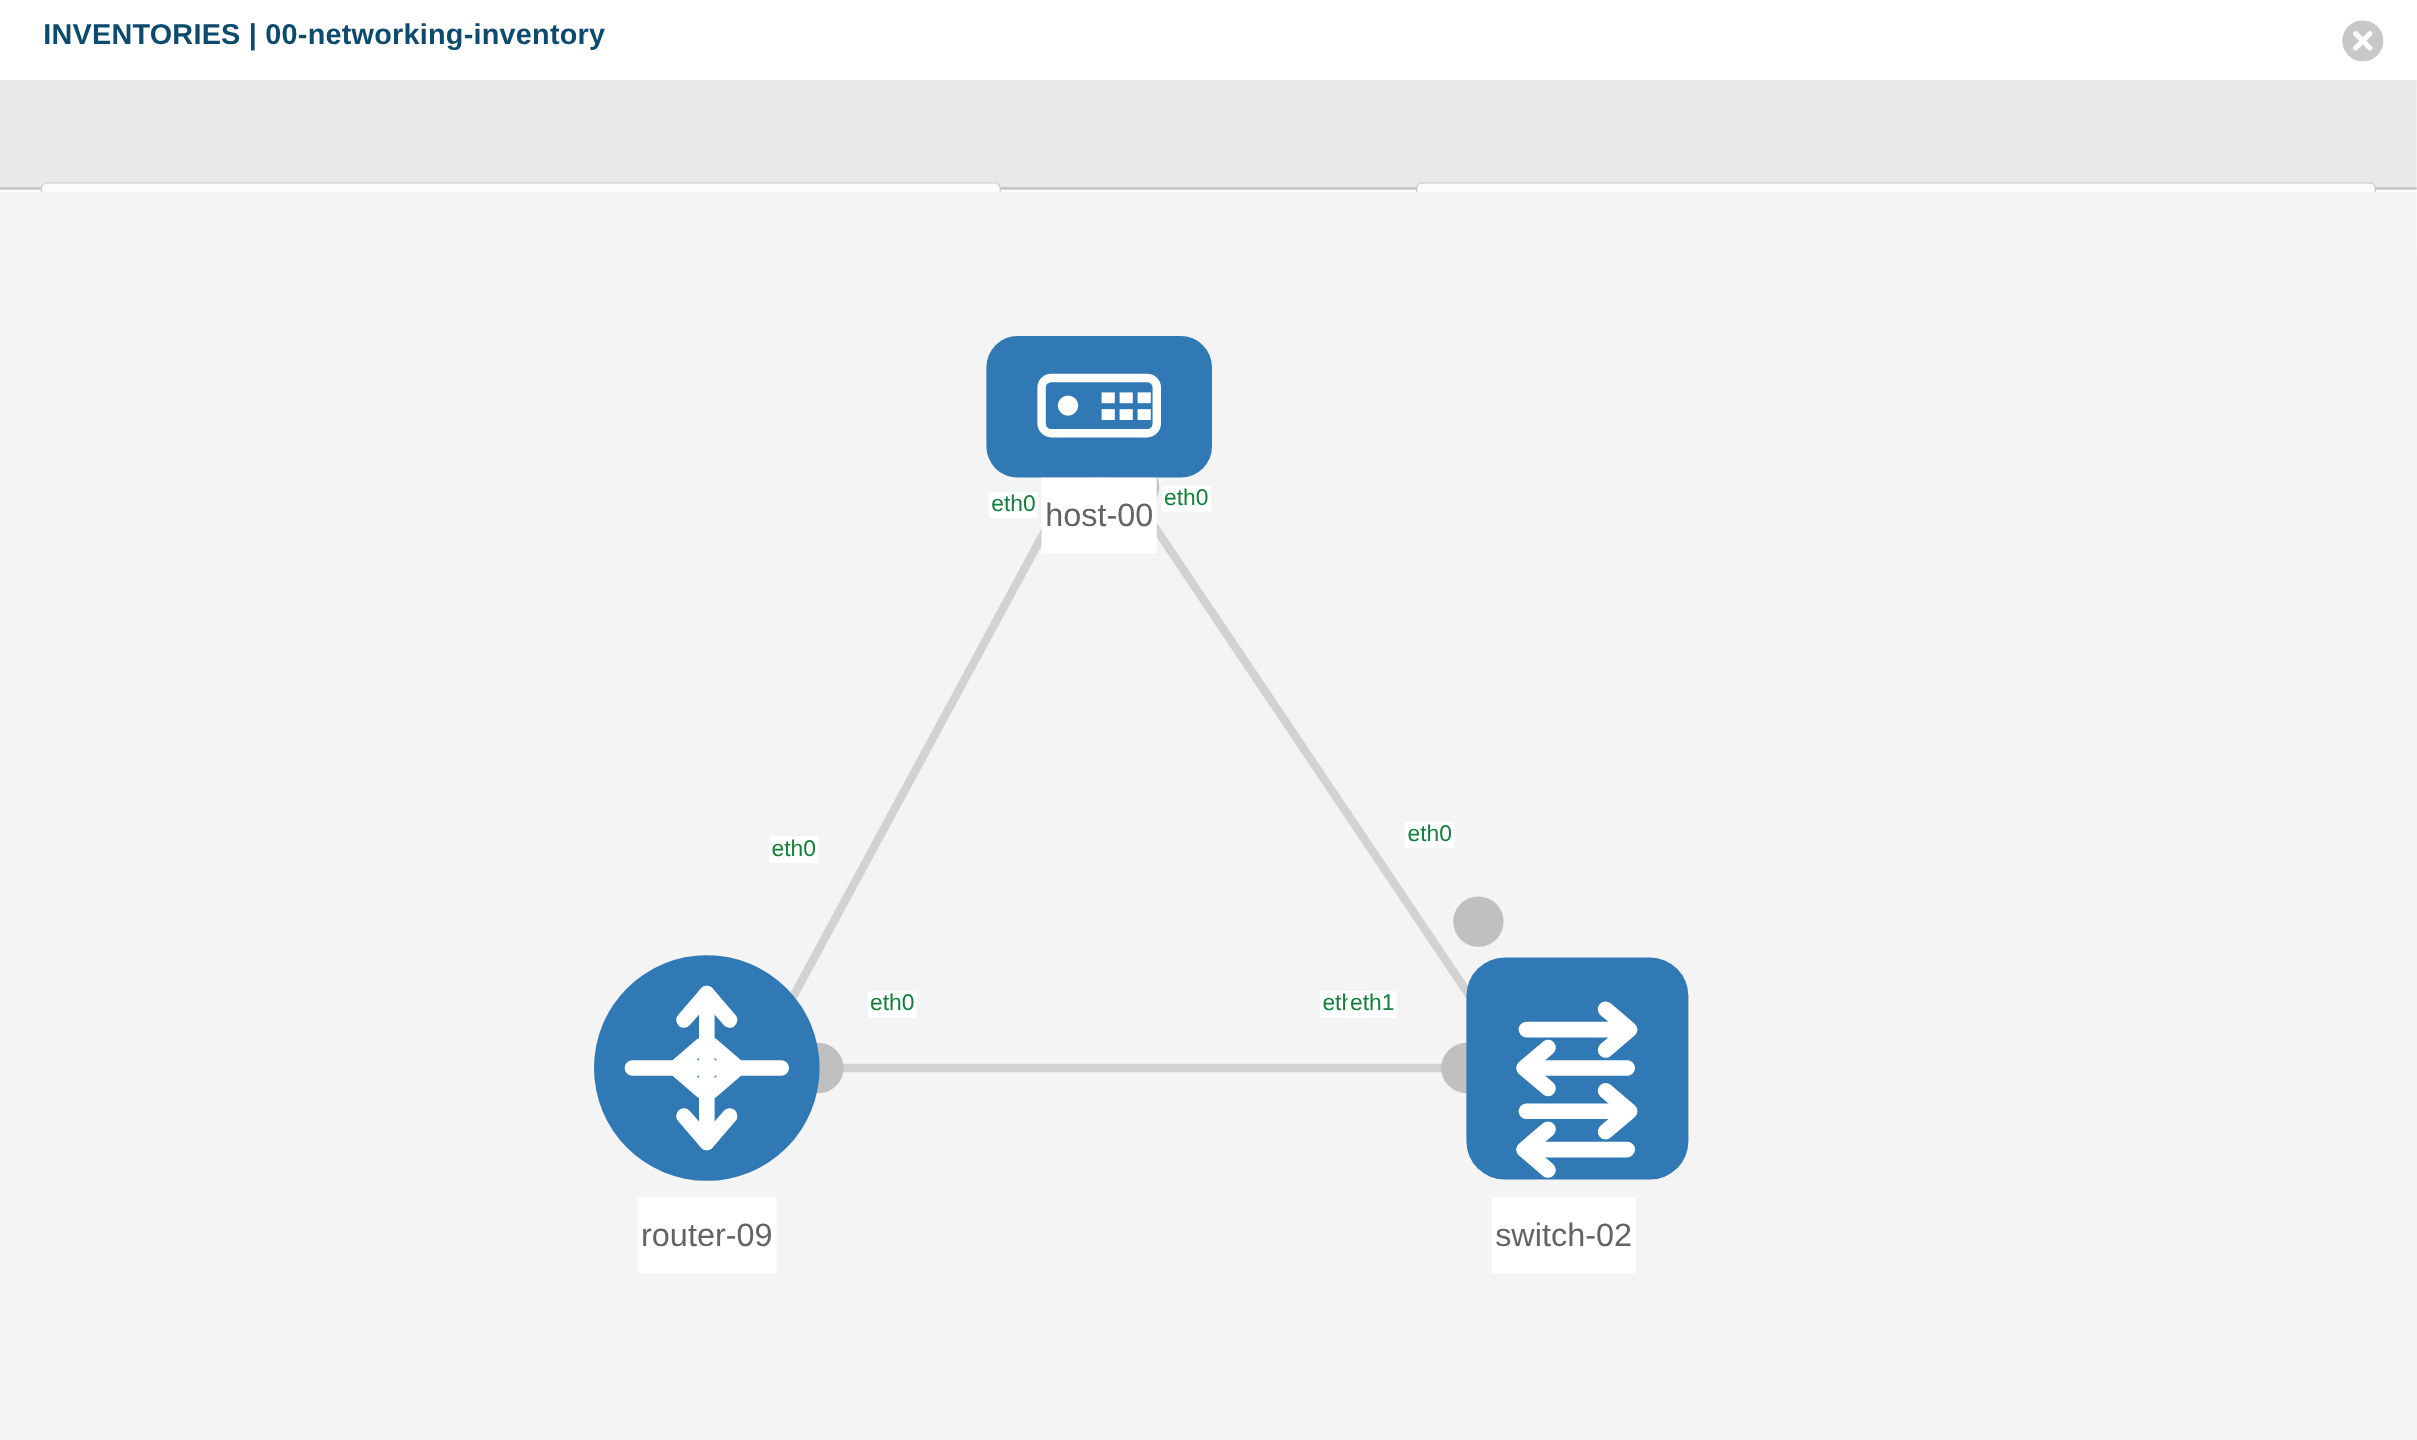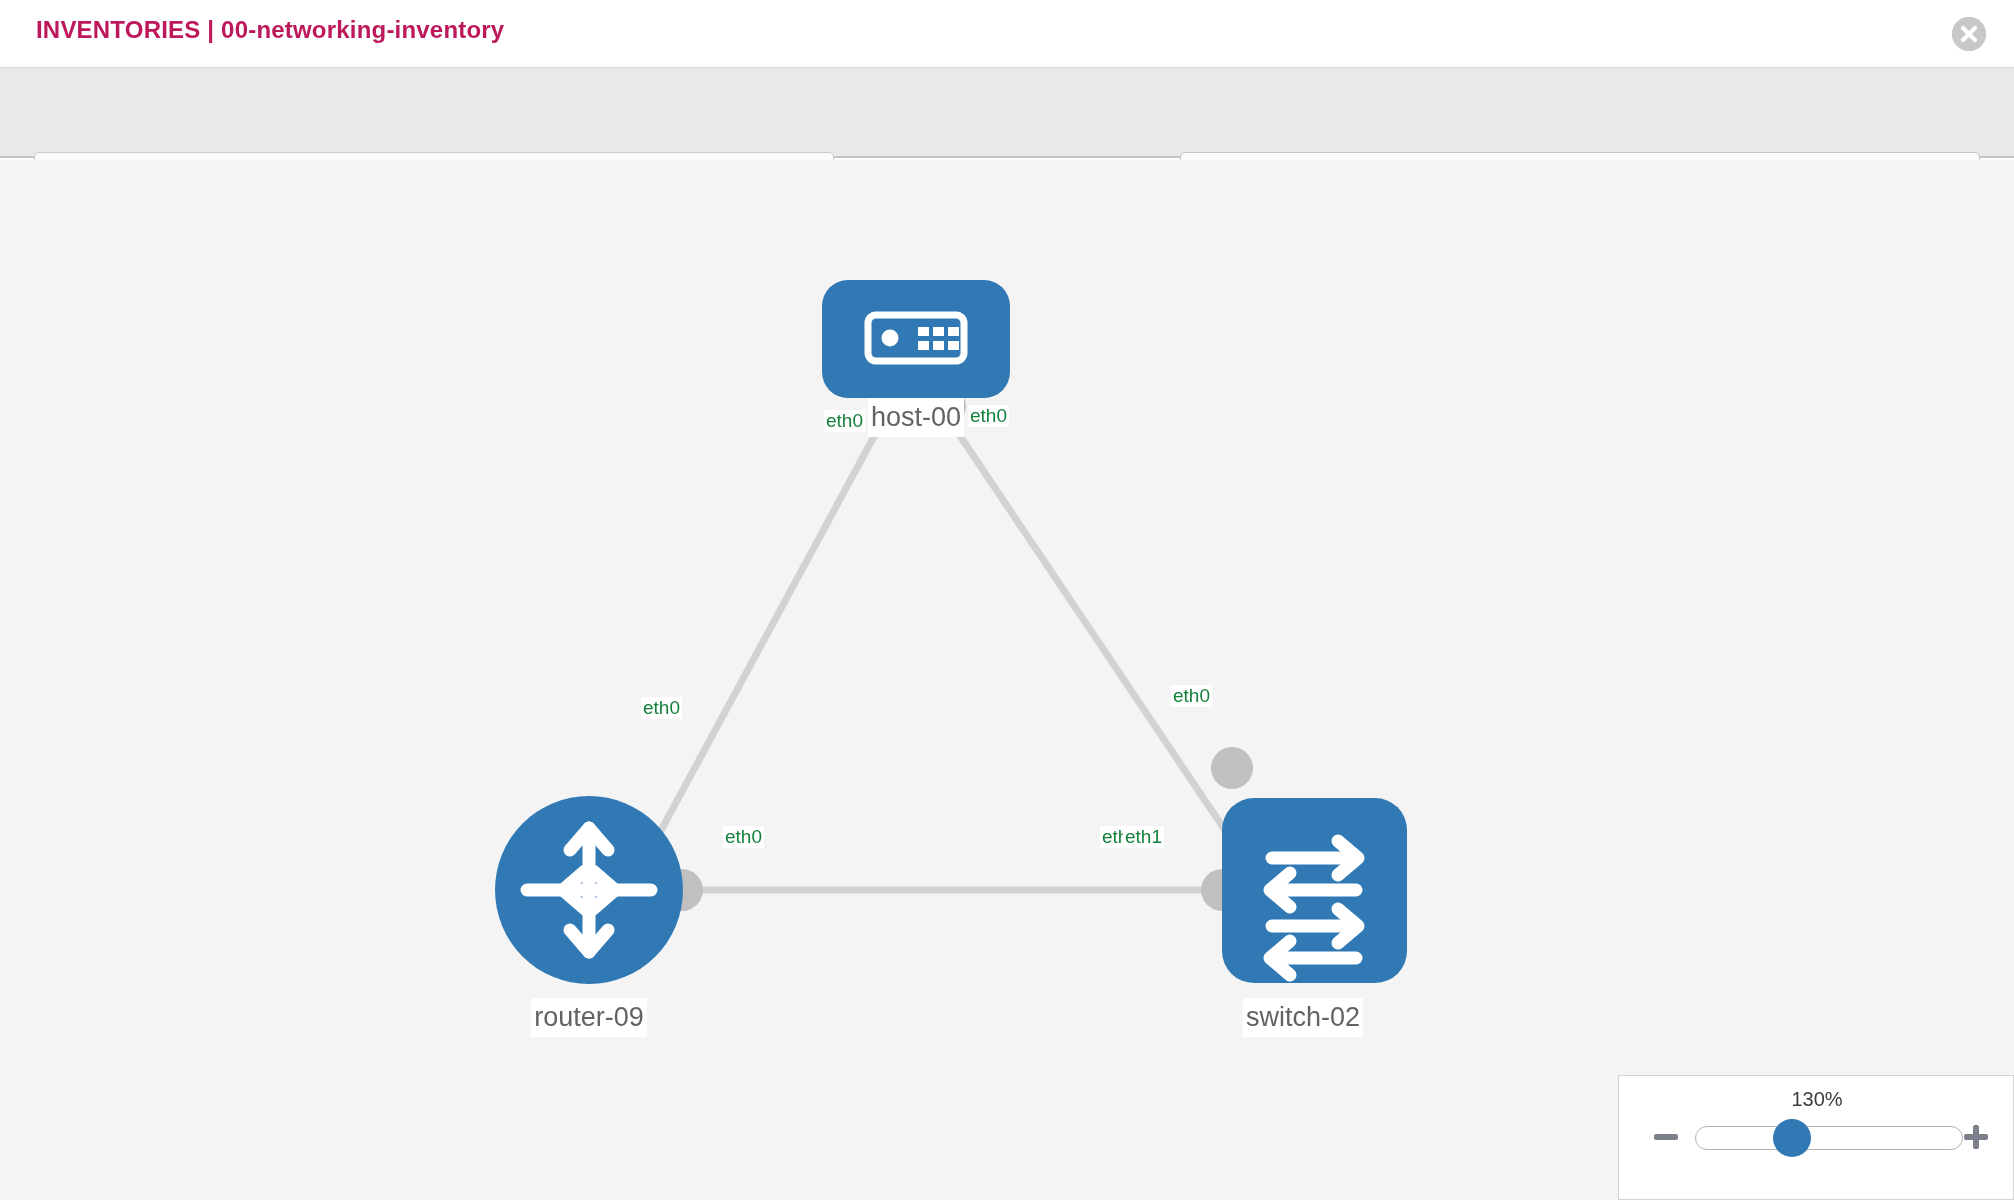--- a/index.html
+++ b/index.html
@@ -28,21 +28,21 @@
     background: #ffffff;
     border-bottom: 1px solid #d7d7d7;
   }
 
   .header-title {
     position: absolute;
     left: 36px;
     top: 16px;
     font-size: 24px;
     font-weight: bold;
-    color: #be185d;
+    color: #0c4a6e;
     letter-spacing: 0.2px;
     white-space: nowrap;
   }
 
   .close-btn {
     position: absolute;
     right: 28px;
     top: 17px;
     width: 34px;
     height: 34px;
@@ -136,21 +136,21 @@
     top: 0; left: 0;
     width: 2014px;
     height: 1040px;
   }
 
   .node-label {
     position: absolute;
     font-size: 27px;
     color: #636363;
     background: #ffffff;
-    padding: 4px 3px;
+    padding: 16px 3px;
     white-space: nowrap;
     transform: translateX(-50%);
   }
   .iface-label {
     position: absolute;
     font-size: 19px;
     color: #15803d;
     background: #ffffff;
     padding: 0 2px;
     white-space: nowrap;
@@ -327,33 +327,14 @@
     <div class="iface-label" style="left:968px; top:245px;">eth0</div>
 
     <div class="iface-label" style="left:641px; top:537px;">eth0</div>
     <div class="iface-label" style="left:1171px; top:525px;">eth0</div>
 
     <div class="iface-label" style="left:723px; top:666px;">eth0</div>
     <div class="iface-label" style="left:1100px; top:666px;">eth0</div>
     <div class="iface-label" style="left:1123px; top:666px;">eth1</div>
   </div>
 
-  <div class="zoom-panel">
-    <div class="zoom-value">130%</div>
-
-    <div class="zoom-minus">
-      <svg viewBox="0 0 30 30">
-        <rect x="3" y="12" width="24" height="6" rx="2" fill="#7b808a"></rect>
-      </svg>
-    </div>
-
-    <div class="zoom-track"></div>
-    <div class="zoom-thumb"></div>
-
-    <div class="zoom-plus">
-      <svg viewBox="0 0 30 30">
-        <rect x="3" y="12" width="24" height="6" rx="2" fill="#7b808a"></rect>
-        <rect x="12" y="3" width="6" height="24" rx="2" fill="#7b808a"></rect>
-      </svg>
-    </div>
-  </div>
 
 </div>
 
 </body></html>

